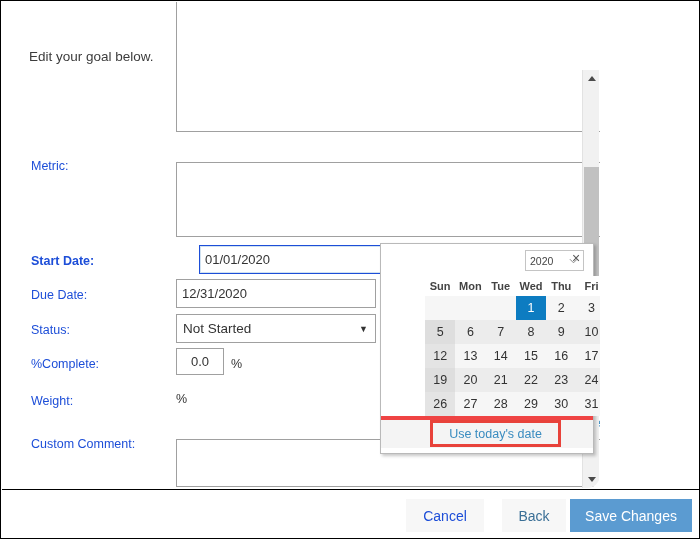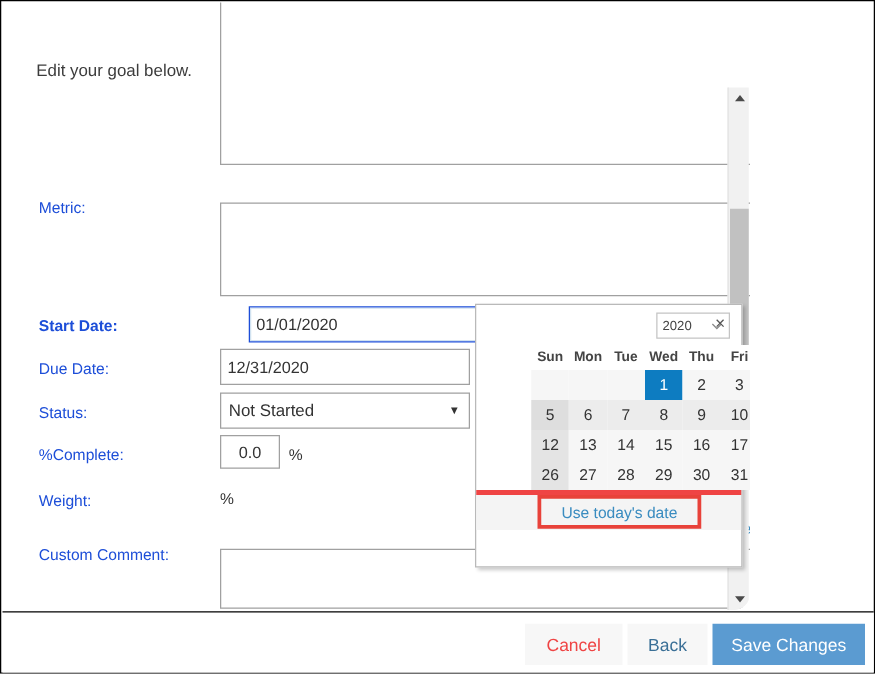--- a/index.html
+++ b/index.html
@@ -271,23 +271,23 @@
     box-sizing: border-box;
     display: flex;
     align-items: center;
     justify-content: center;
     font-size: 14px;
     border: none;
     cursor: pointer;
     font-family: "Liberation Sans", sans-serif;
   }
   #cancel-button {
-    left: 418px; width: 78px;
+    left: 404px; width: 78px;
     background: #f7f7f7;
-    color: #ef4444;
+    color: #1d4ed8;
   }
   #back-button {
     left: 500px; width: 64px;
     background: #f7f7f7;
     color: #3a6f96;
   }
   #save-button {
     left: 568px; width: 122px;
     background: #5b9bd1;
     color: #ffffff;
@@ -495,20 +495,29 @@
             </tr>
             <tr>
               <td class="we">12</td>
               <td>13</td>
               <td>14</td>
               <td>15</td>
               <td>16</td>
               <td>17</td>
               <td class="we">18</td>
             </tr>
+            <tr class="alt">
+              <td class="we">19</td>
+              <td>20</td>
+              <td>21</td>
+              <td>22</td>
+              <td>23</td>
+              <td>24</td>
+              <td class="we">25</td>
+            </tr>
             <tr>
               <td class="we">26</td>
               <td>27</td>
               <td>28</td>
               <td>29</td>
               <td>30</td>
               <td>31</td>
               <td class="we blank"></td>
             </tr>
           </tbody>

